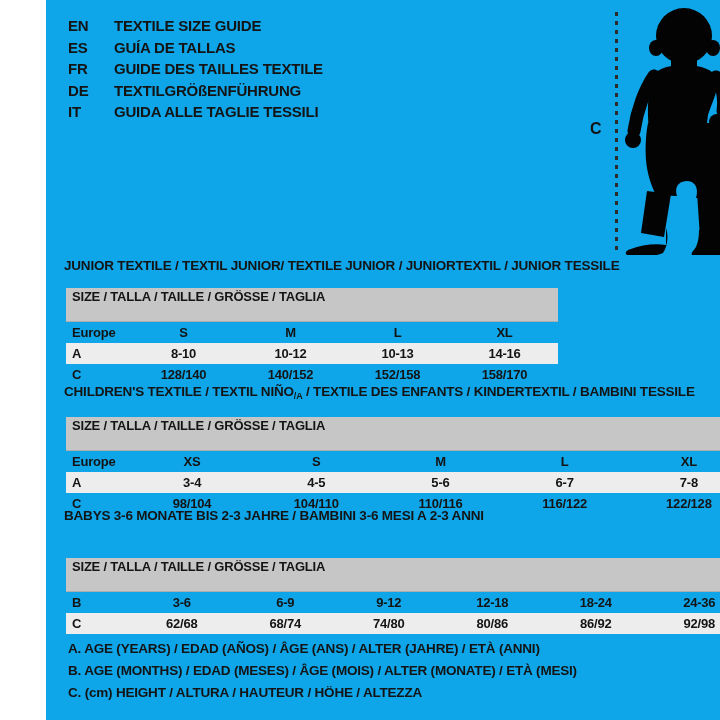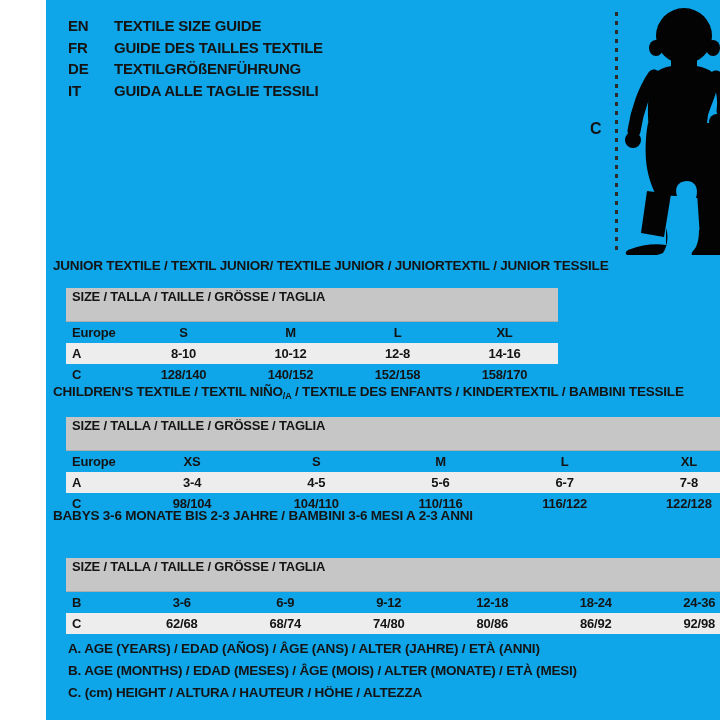--- a/index.html
+++ b/index.html
@@ -31,21 +31,21 @@
     background:repeating-linear-gradient(to bottom, #2b2b2b 0 4px, transparent 4px 9px);
   }
   .measure-label {
     position:absolute; left:4px; top:120px;
     font-size:16px;
   }
   .silhouette { position:absolute; left:35px; top:5px; width:130px; height:250px; }
 
   
   .section-title {
-    position:absolute; left:7px;
+    position:absolute; left:18px;
     font-size:13.5px; line-height:22px; white-space:nowrap;
   }
   .sub-a { font-size:9px; vertical-align:-3px; }
 
   
   .size-table { position:absolute; left:20px; }
   .size-bar {
     background:#c6c6c6;
     border-bottom:1px solid #adadad;
     height:34px; line-height:17px;
@@ -65,20 +65,23 @@
   .footnote { font-size:13.5px; line-height:22px; white-space:nowrap; }
 </style>
 </head>
 <body>
 
 <div class="page">
 
   <div class="lang-list">
     <div class="lang-row">
       <span class="lang-code">EN</span><span>TEXTILE SIZE GUIDE</span>
+    </div>
+    <div class="lang-row">
+      <span class="lang-code">ES</span><span>GUÍA DE TALLAS</span>
     </div>
     <div class="lang-row">
       <span class="lang-code">FR</span><span>GUIDE DES TAILLES TEXTILE</span>
     </div>
     <div class="lang-row">
       <span class="lang-code">DE</span><span>TEXTILGRÖßENFÜHRUNG</span>
     </div>
     <div class="lang-row">
       <span class="lang-code">IT</span><span>GUIDA ALLE TAGLIE TESSILI</span>
     </div>
@@ -128,21 +131,21 @@
         <td class="lbl">Europe</td>
         <td>S</td>
         <td>M</td>
         <td>L</td>
         <td>XL</td>
       </tr>
       <tr>
         <td class="lbl">A</td>
         <td>8-10</td>
         <td>10-12</td>
-        <td>12-8</td>
+        <td>10-13</td>
         <td>14-16</td>
       </tr>
       <tr>
         <td class="lbl">C</td>
         <td>128/140</td>
         <td>140/152</td>
         <td>152/158</td>
         <td>158/170</td>
       </tr>
     </tbody>

